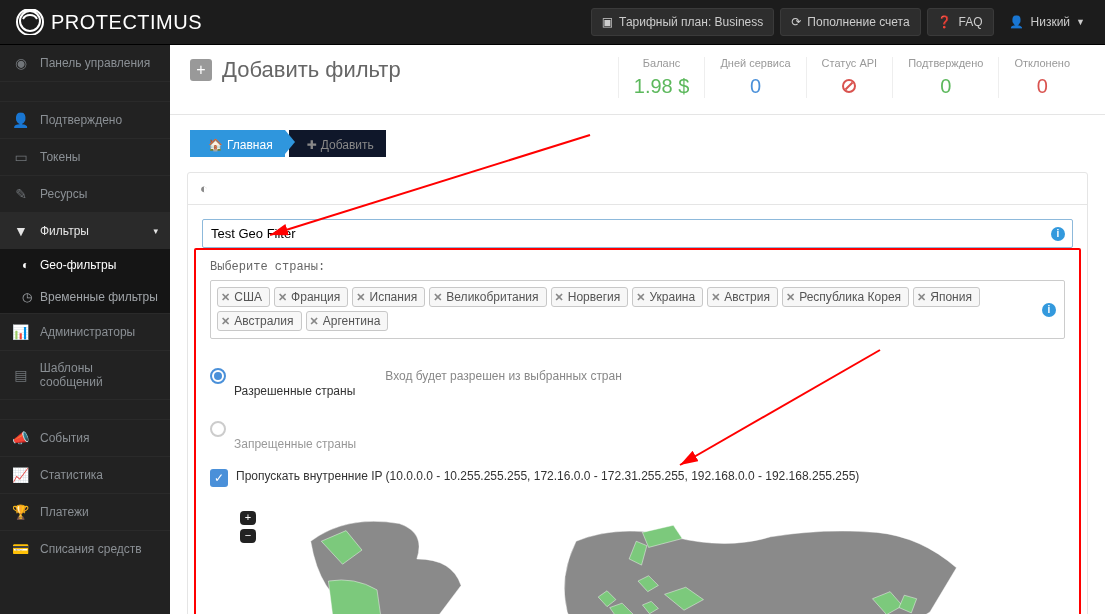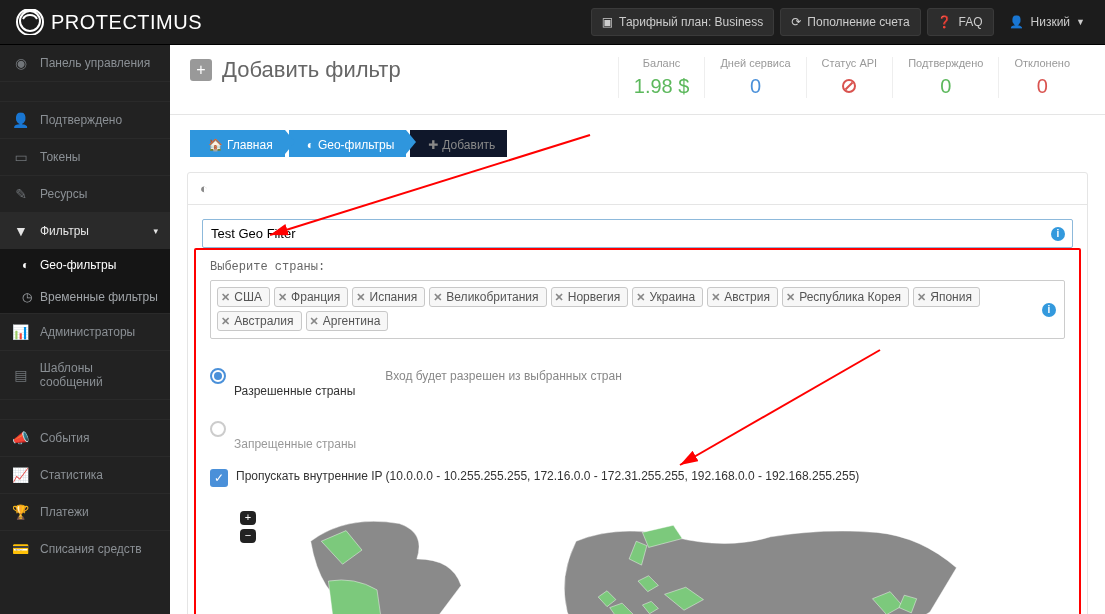--- a/index.html
+++ b/index.html
@@ -208,21 +208,20 @@
           </div>
         <div class="stat">
             <div class="stat-label">Отклонено</div>
             <div class="stat-value v-red">0</div>
           </div>
       </div>
     </div>
 
     <div class="crumbs">
       <div class="crumb blue"><span class="icn">🏠</span><span>Главная</span></div>
-      <div class="crumb blue"><span class="icn">◐</span><span>Geo-фильтры</span></div>
       <div class="crumb gray"><span class="icn">✚</span><span>Добавить</span></div>
     </div>
 
     <div class="panel">
       <div class="panel-head"><span>◐</span></div>
       <div class="panel-body">
         <div class="name-row">
           <input class="input" value="Test Geo Filter" placeholder="Название фильтра" style="">
           <span class="info-i">i</span>
         </div>

